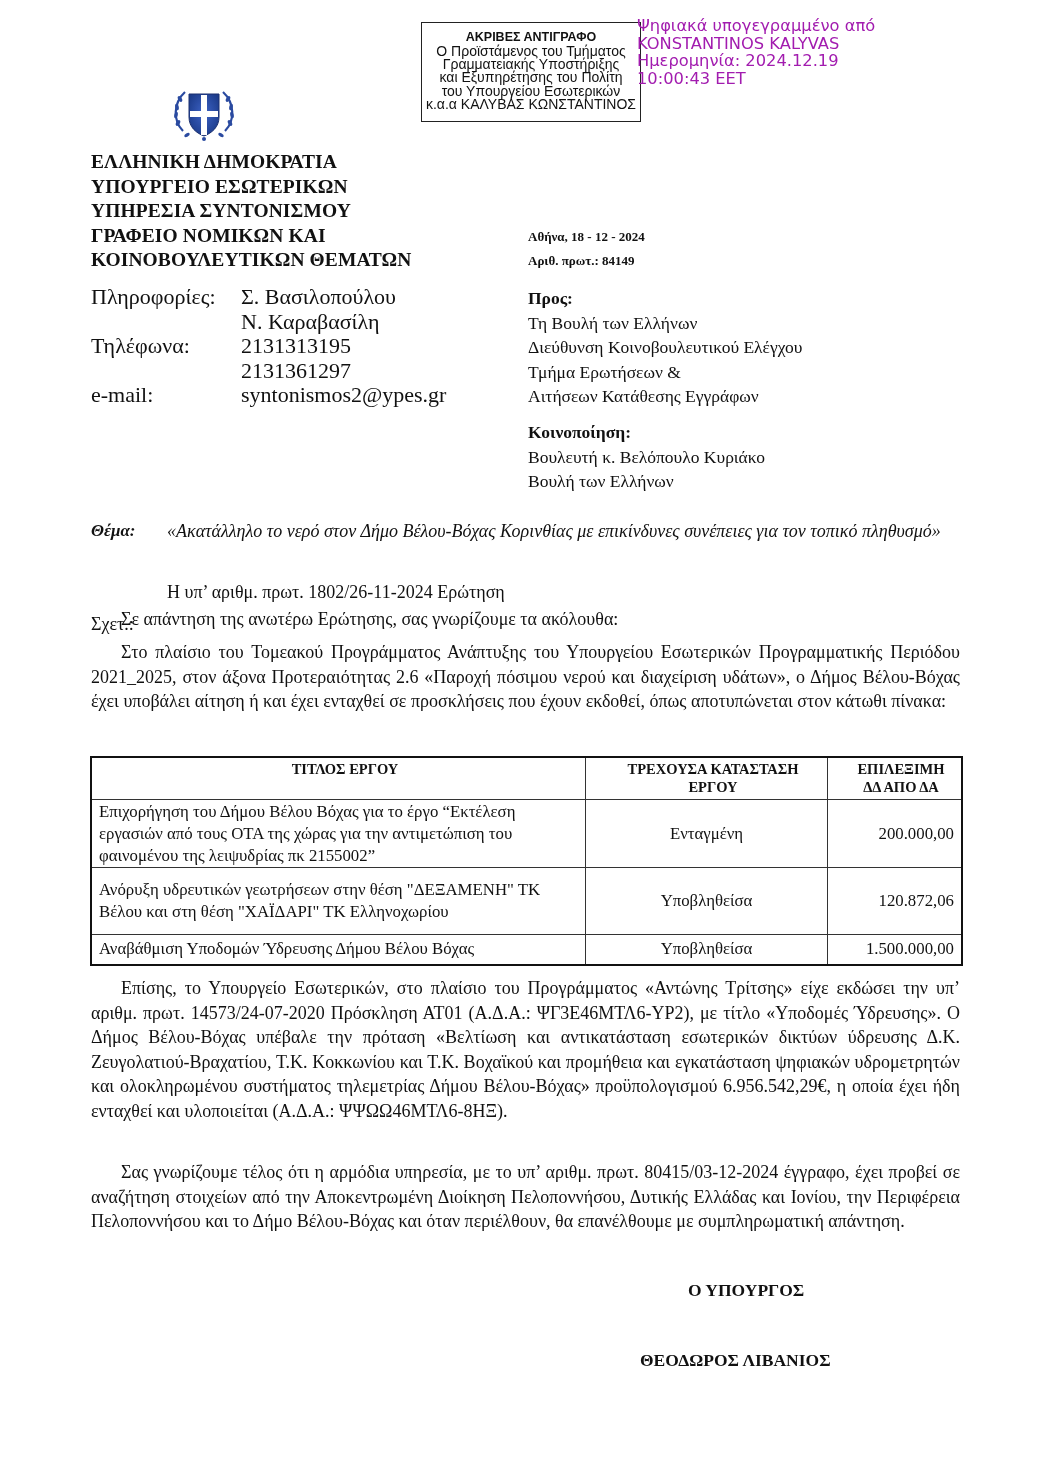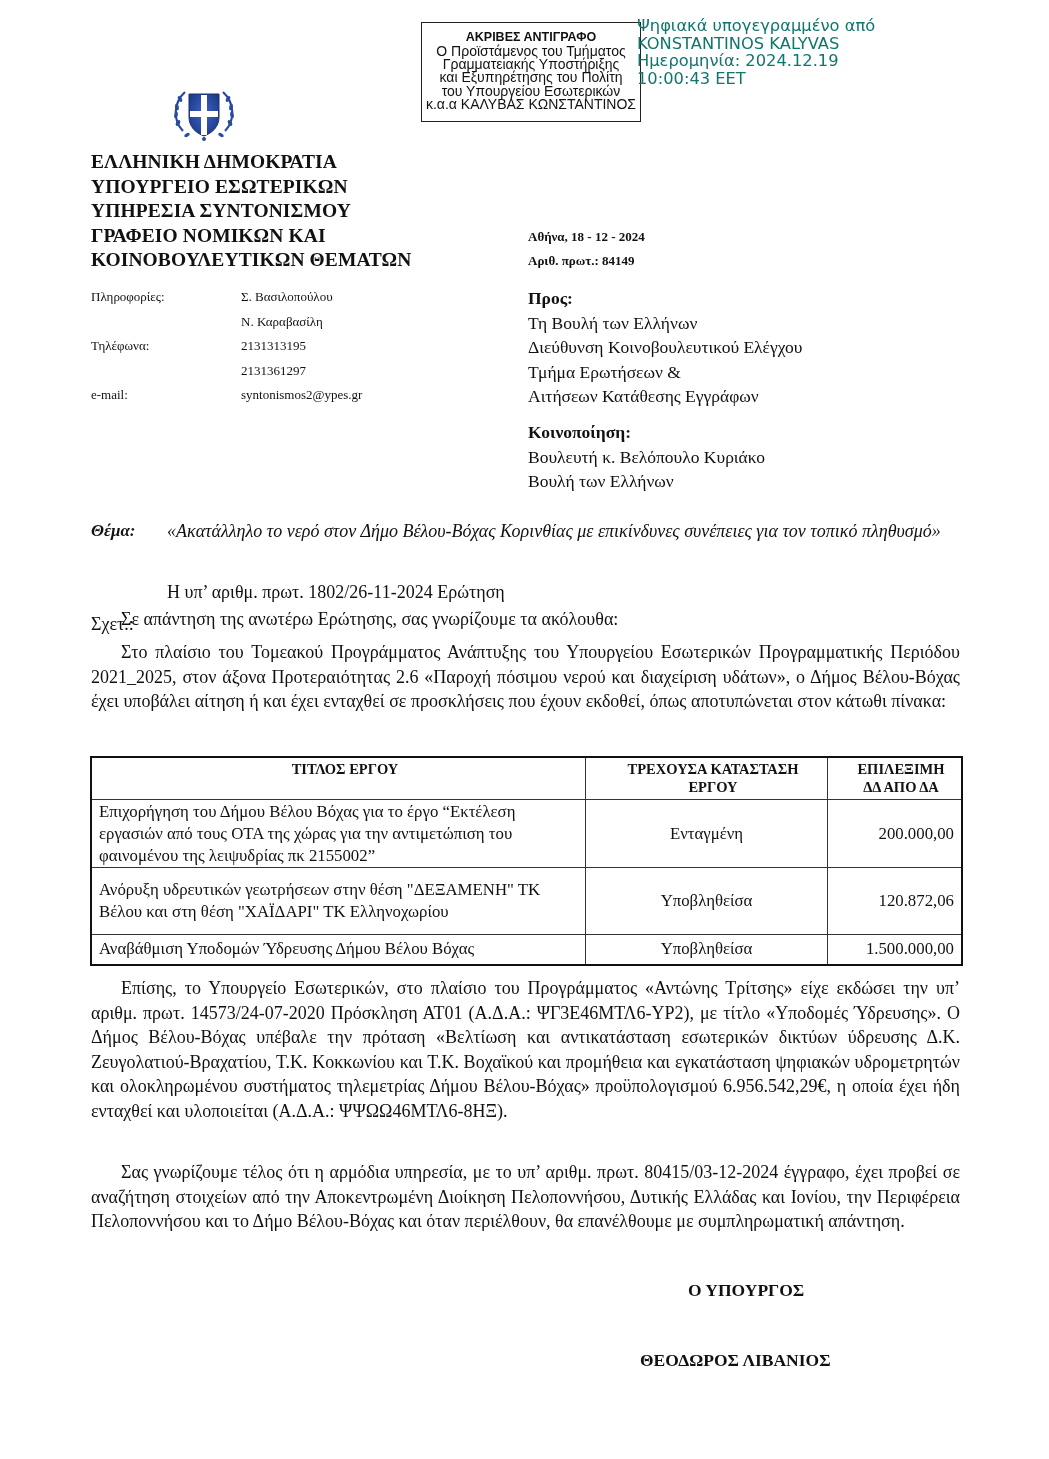--- a/index.html
+++ b/index.html
@@ -8,30 +8,30 @@
   .serif { font-family: "Liberation Serif", "DejaVu Serif", serif; }
   .sans { font-family: "DejaVu Sans", "Liberation Sans", sans-serif; }
   .lsans { font-family: "Liberation Sans", "DejaVu Sans", sans-serif; }
 
   
   .stamp { left: 421px; top: 22px; width: 220px; height: 100px; border: 1.5px solid #222; box-sizing: border-box; text-align: center; padding-top: 7px; }
   .stamp .st-title { font-size: 12.5px; font-weight: bold; line-height: 15px; }
   .stamp .st-line { font-size: 14px; line-height: 13.2px; }
 
   
-  .sig { left: 637px; top: 17px; font-size: 16.3px; line-height: 17.5px; color: #0f766e; }
+  .sig { left: 637px; top: 17px; font-size: 16.3px; line-height: 17.5px; color: #a21caf; }
 
   
   .emblem { left: 169px; top: 83px; width: 70px; height: 62px; }
 
   .header-block { left: 91px; top: 150px; font-size: 19.5px; font-weight: bold; line-height: 24.5px; letter-spacing: 0.1px; }
 
   .date-block { left: 528px; top: 225px; font-size: 13px; font-weight: bold; line-height: 23.5px; }
 
-  .info-grid { left: 91px; top: 285px; font-size: 13px; line-height: 24.5px; }
+  .info-grid { left: 91px; top: 285px; font-size: 22px; line-height: 24.5px; }
   .info-row { display: flex; }
   .info-label { width: 150px; }
 
   .to-block { left: 528px; top: 286px; font-size: 17.5px; line-height: 24.5px; }
   .cc-block { left: 528px; top: 420px; font-size: 17.5px; line-height: 24.5px; }
   .bold { font-weight: bold; }
 
   .subject { left: 91px; top: 519px; width: 870px; font-size: 18px; line-height: 24.5px; display: flex; font-style: italic; }
   .subject .lab { width: 76px; font-weight: bold; font-size: 17px; flex: none; }
   .rel { left: 91px; top: 580px; font-size: 18px; line-height: 24px; display: flex; }

